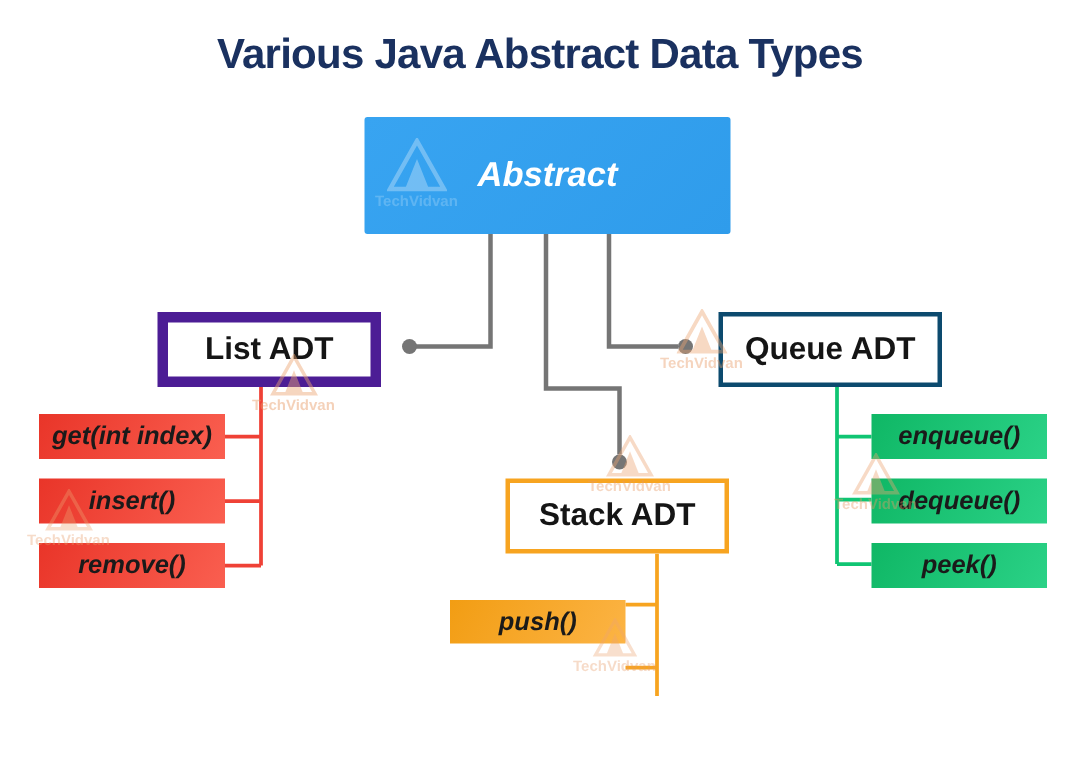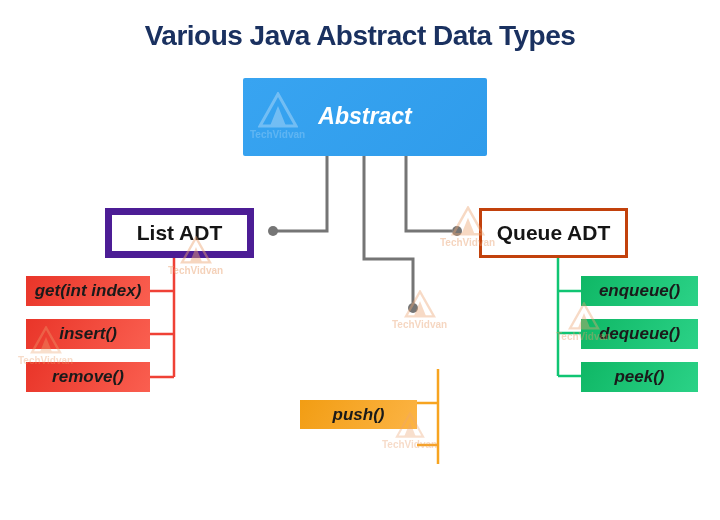--- a/index.html
+++ b/index.html
@@ -17,21 +17,21 @@
     background:linear-gradient(135deg,#38a4f1,#2f9ceb);
     color:#ffffff;display:flex;flex-direction:column;align-items:center;justify-content:center;
     font-size:23px;font-weight:bold;font-style:italic;line-height:1.3;border-radius:2px;
   }
   .node{
     position:absolute;width:149px;height:50px;box-sizing:border-box;z-index:2;
     background:#ffffff;display:flex;align-items:center;justify-content:center;
     font-size:21px;font-weight:bold;color:#151515;
   }
   .node.list  {left:105px;top:208px;border:7px solid #4c1d95;}
-  .node.queue {left:479px;top:208px;border:3px solid #c2410c;}
+  .node.queue {left:479px;top:208px;border:3px solid #0c4a6e;}
   .node.stack {left:337px;top:319px;border:3px solid #f7a420;}
   .m{
     position:absolute;box-sizing:border-box;z-index:2;
     display:flex;align-items:center;justify-content:center;
     font-size:17px;font-weight:bold;font-style:italic;color:#1a1a1a;
   }
   .m.red   {left:26px; width:124px;height:30px;background:linear-gradient(120deg,#e93529,#fa5f50);}
   .m.green {left:581px;width:117px;height:30px;background:linear-gradient(120deg,#0fb765,#2bd287);}
   .m.orange{left:300px;width:117px;height:29px;background:linear-gradient(120deg,#f29d13,#fcb445);}
   .m.r0{top:276px;text-align:right;} .m.r1{top:319px;} .m.r2{top:362px;}
@@ -76,20 +76,23 @@
 
   <div class="root-box">
     <span>Abstract</span>
   </div>
 
   <div class="node list">
     <span>List ADT</span>
   </div>
   <div class="node queue">
     <span>Queue ADT</span>
+  </div>
+  <div class="node stack">
+    <span>Stack ADT</span>
   </div>
 
   <div class="m red r0">get(int index)</div>
   <div class="m red r1">insert()</div>
   <div class="m red r2">remove()</div>
 
   <div class="m orange o0">push()</div>
   <div class="m orange o2">peep()</div>
 
   <div class="m green r0">enqueue()</div>

